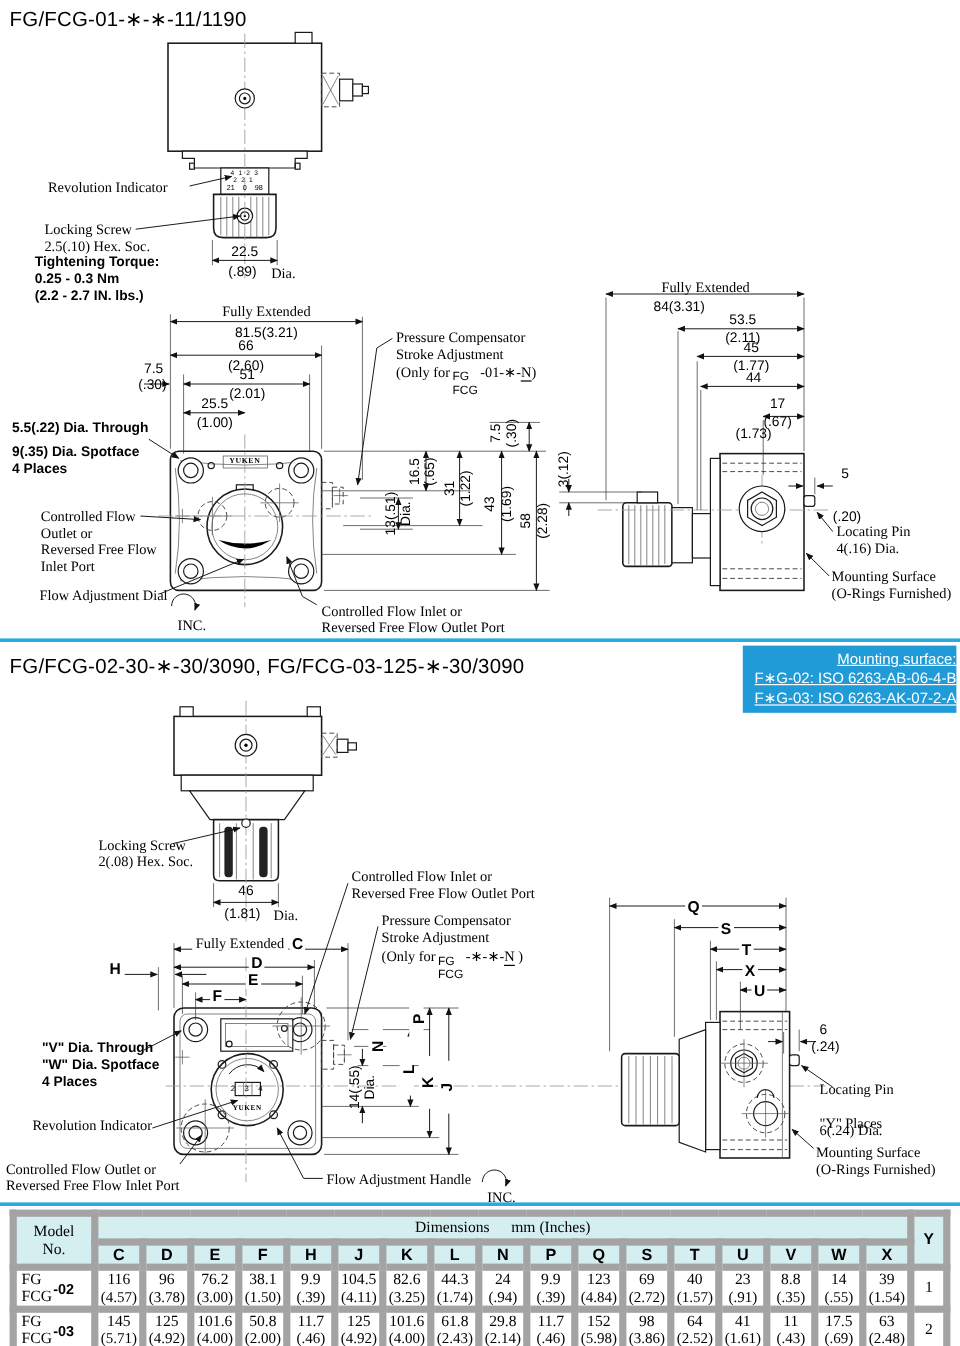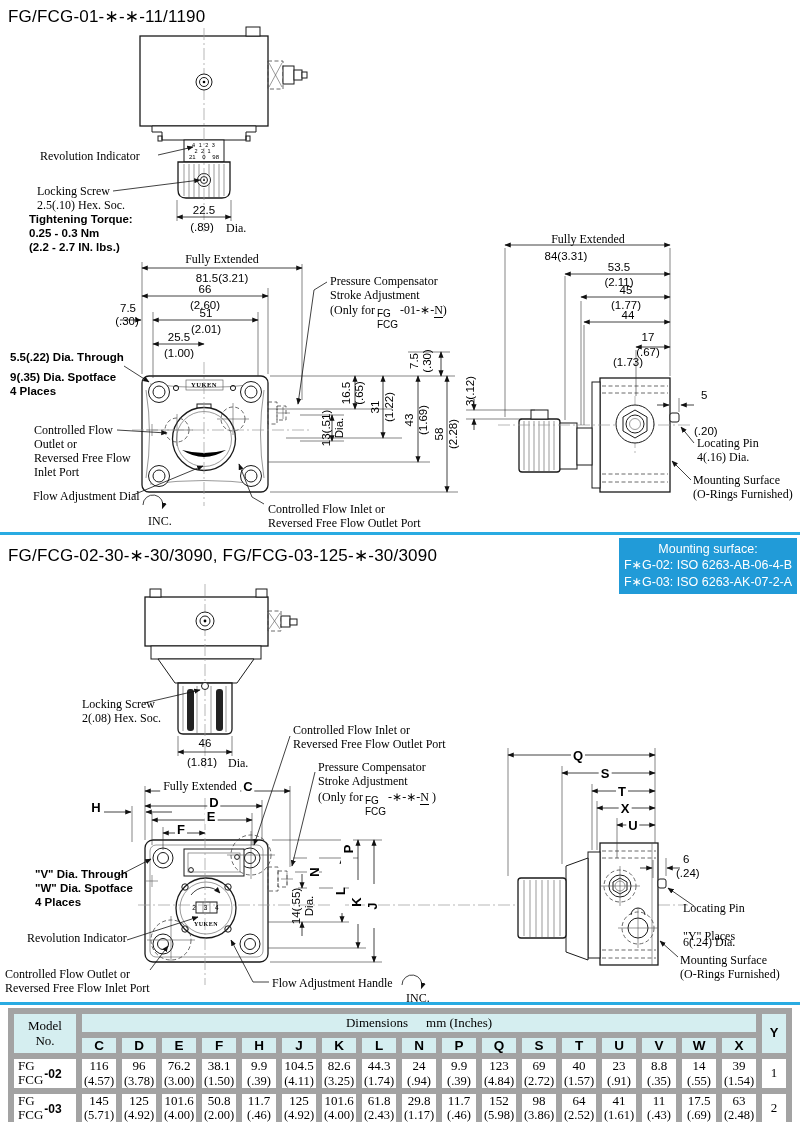--- a/index.html
+++ b/index.html
@@ -24,22 +24,22 @@
   font:11.5px "Liberation Sans",sans-serif;transform:rotate(-90deg);}
 .vb{font:bold 13px "Liberation Sans",sans-serif;background:#fff;}
 .letter{font:bold 13px "Liberation Sans",sans-serif;background:#fff;padding:0 2px;}
 .title{font:17px "Liberation Sans",sans-serif;letter-spacing:.2px;}
 .tiny{font:5.5px "Liberation Sans",sans-serif;letter-spacing:1px;}
 .tiny2{font:6px "Liberation Sans",sans-serif;word-spacing:5px;}
 .logo{font:bold 6.5px "Liberation Serif",serif;letter-spacing:.5px;}
 .dimbox{position:absolute;left:549px;top:10px;width:236px;border:2px solid #000;
   text-align:center;font:15px "Liberation Sans",sans-serif;padding:4px 2px;line-height:1.3;}
 .bluebox{position:absolute;left:619px;top:538px;width:178px;background:var(--blue);
-  color:#fff;text-align:center;font:12.5px "Liberation Sans",sans-serif;
-  padding:3px 0 4px;line-height:1.3;}
+  color:#fff;text-align:right;font:12.5px "Liberation Sans",sans-serif;
+  padding:3px 0 4px;line-height:1.3;text-decoration:underline;}
 .stack{display:inline-flex;flex-direction:column;font-size:10px;line-height:1.05;
   vertical-align:-3px;margin:0 2px;font-family:"Liberation Sans",sans-serif;}
 .un{border-bottom:1px solid #000;}
 #dimtable{position:absolute;left:8px;top:1008px;width:784px;border-collapse:collapse;
   table-layout:fixed;border:2px solid #000;font-family:"Liberation Serif",serif;}
 #dimtable td{border:6px solid #a3a3a3;text-align:center;padding:0;line-height:1.12;font-size:13px;}
 #dimtable .th{background:var(--hdr);}
 #dimtable .coll{font:bold 13.5px "Liberation Sans",sans-serif;background:var(--hdr);}
 #dimtable tr.h1{height:24px;} #dimtable tr.h2{height:21px;} #dimtable tr.dr{height:33px;}
 #dimtable .letrow td{border-bottom:2px solid #000;}
@@ -651,21 +651,21 @@
           <td>
             <div>101.6</div>
             <div class="inch">(4.00)</div>
           </td>
           <td>
             <div>61.8</div>
             <div class="inch">(2.43)</div>
           </td>
           <td>
             <div>29.8</div>
-            <div class="inch">(1.17)</div>
+            <div class="inch">(2.14)</div>
           </td>
           <td>
             <div>11.7</div>
             <div class="inch">(.46)</div>
           </td>
           <td>
             <div>152</div>
             <div class="inch">(5.98)</div>
           </td>
           <td>

